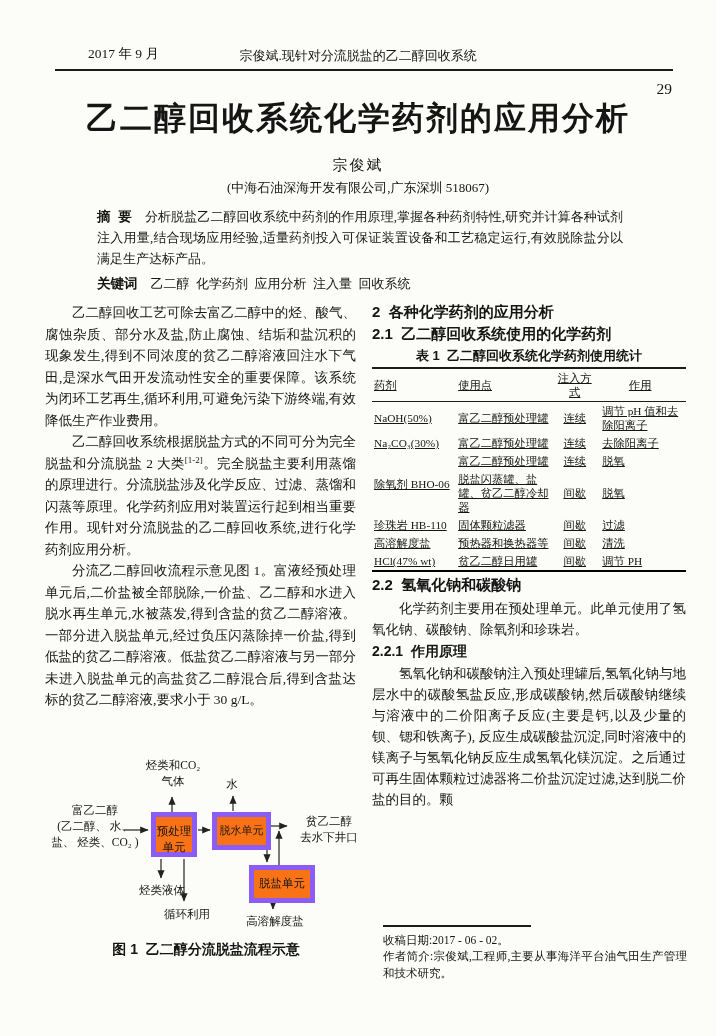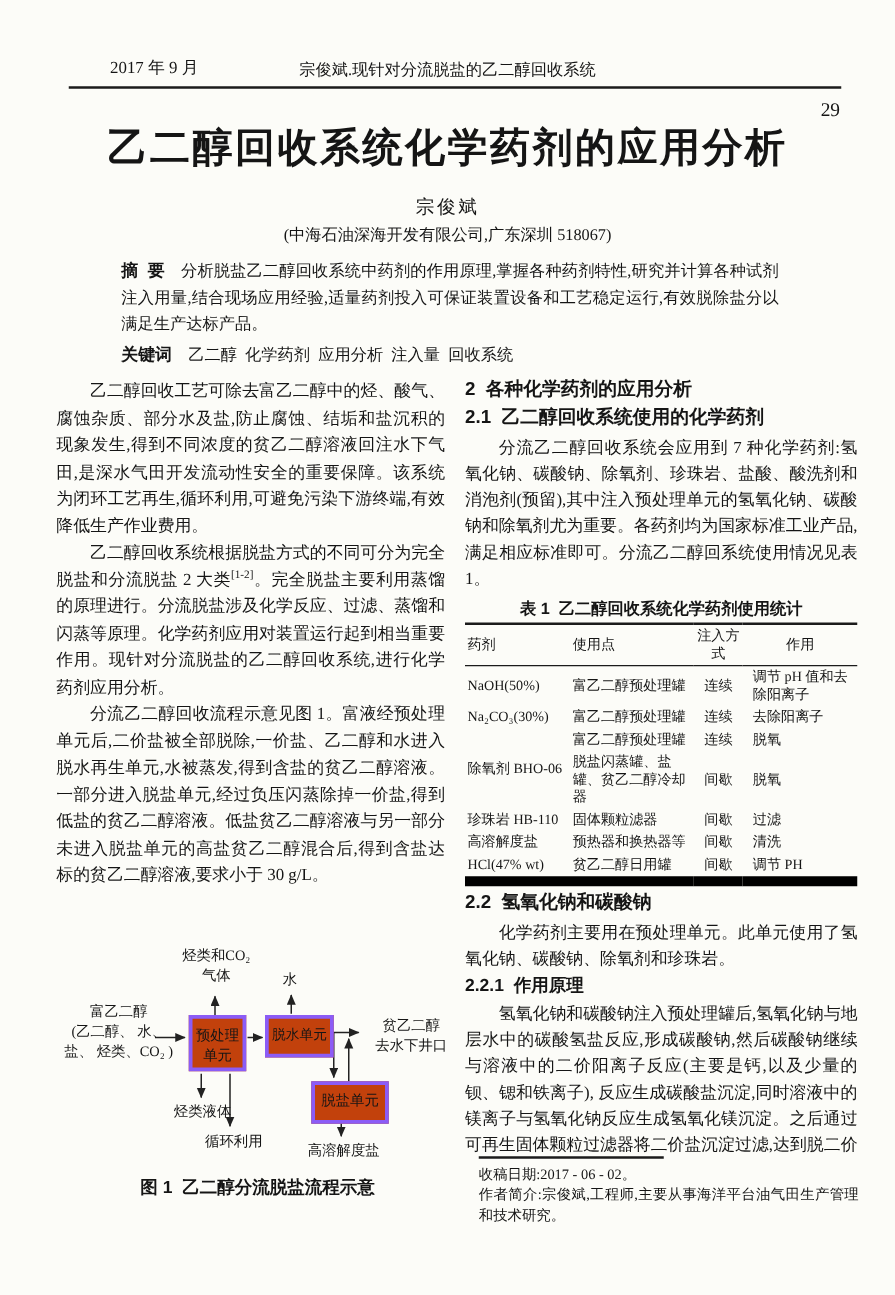--- a/index.html
+++ b/index.html
@@ -34,35 +34,35 @@
   .col-right{left:372px;width:314px;height:620px;overflow:hidden;line-height:21px;}
   .col p{margin:0;text-indent:2em;}
   sup{font-size:9px;line-height:0;}
   .h1{font-size:15px;line-height:17px;margin:6px 0 4px;text-align:left;}
   .h2{font-size:15px;line-height:17px;margin:1px 0 5px;text-align:left;}
   .h3{font-size:14px;line-height:16px;margin:3px 0 4px;text-align:left;}
 
   
   .tbl-title{font-size:13px;text-align:center;margin:6px 0 3px;line-height:16px;}
   table.tbl{border-collapse:collapse;width:314px;font-size:11.3px;line-height:14px;
-    border-top:2px solid #1b1b1b;border-bottom:8px solid #000000;margin-bottom:4px;}
+    border-top:2px solid #1b1b1b;border-bottom:2px solid #000000;margin-bottom:4px;text-decoration:underline;}
   table.tbl th{font-weight:normal;border-bottom:1px solid #1b1b1b;padding:2px 2px;vertical-align:middle;}
   table.tbl td{padding:2px 2px;vertical-align:middle;}
   .c-chem{width:82px;text-align:left;}
   .c-point{width:104px;text-align:left;}
   .c-method{width:38px;text-align:center;}
   .c-effect{width:90px;text-align:left;padding-left:8px !important;}
   th.c-chem,th.c-point{text-align:left;}
   th.c-method,th.c-effect{text-align:center;}
 
   
   .figure{position:absolute;left:45px;top:760px;width:322px;height:178px;font-size:11.5px;line-height:16px;}
   .fig-svg{position:absolute;left:0;top:0;}
   .fl{position:absolute;text-align:center;}
-  .fbox{position:absolute;border:3px solid #8b5cf6;text-align:center;background:#c2410c;}
+  .fbox{position:absolute;border:5px solid #8b5cf6;text-align:center;background:#f97316;}
   .caption{position:absolute;left:45px;top:941px;width:322px;text-align:center;font-size:14px;}
 
   
   .footnote{position:absolute;left:383px;top:925px;width:304px;font-size:11.5px;line-height:16.5px;text-align:justify;}
   .fn-rule{width:148px;height:1.5px;background:#1b1b1b;margin-bottom:5px;}
   .footnote p{margin:0;}
 </style>
 </head>
 <body>
 
@@ -130,21 +130,20 @@
     </div>
     <div class="fl" style="left:86px;top:122px;width:62px;">烃类液体</div>
     <div class="fl" style="left:102px;top:146px;width:80px;">循环利用</div>
     <div class="fl" style="left:190px;top:153px;width:80px;">高溶解度盐</div>
   </div>
   <div class="caption hei pre">图 1  乙二醇分流脱盐流程示意</div>
 
   <div class="col col-right">
     <div class="h2 hei pre">2  各种化学药剂的应用分析</div>
     <div class="h2 hei pre">2.1  乙二醇回收系统使用的化学药剂</div>
-    <p>分流乙二醇回收系统会应用到 7 种化学药剂:氢氧化钠、碳酸钠、除氧剂、珍珠岩、盐酸、酸洗剂和消泡剂(预留),其中注入预处理单元的氢氧化钠、碳酸钠和除氧剂尤为重要。各药剂均为国家标准工业产品,满足相应标准即可。分流乙二醇回系统使用情况见表 1。</p>
 
     <div class="tbl-title hei pre">表 1  乙二醇回收系统化学药剂使用统计</div>
     <table class="tbl">
       <thead>
         <tr>
           <th class="c-chem">药剂</th>
           <th class="c-point">使用点</th>
           <th class="c-method">注入方式</th>
           <th class="c-effect" style="text-align:center;padding-left:2px !important;">作用</th>
         </tr>

